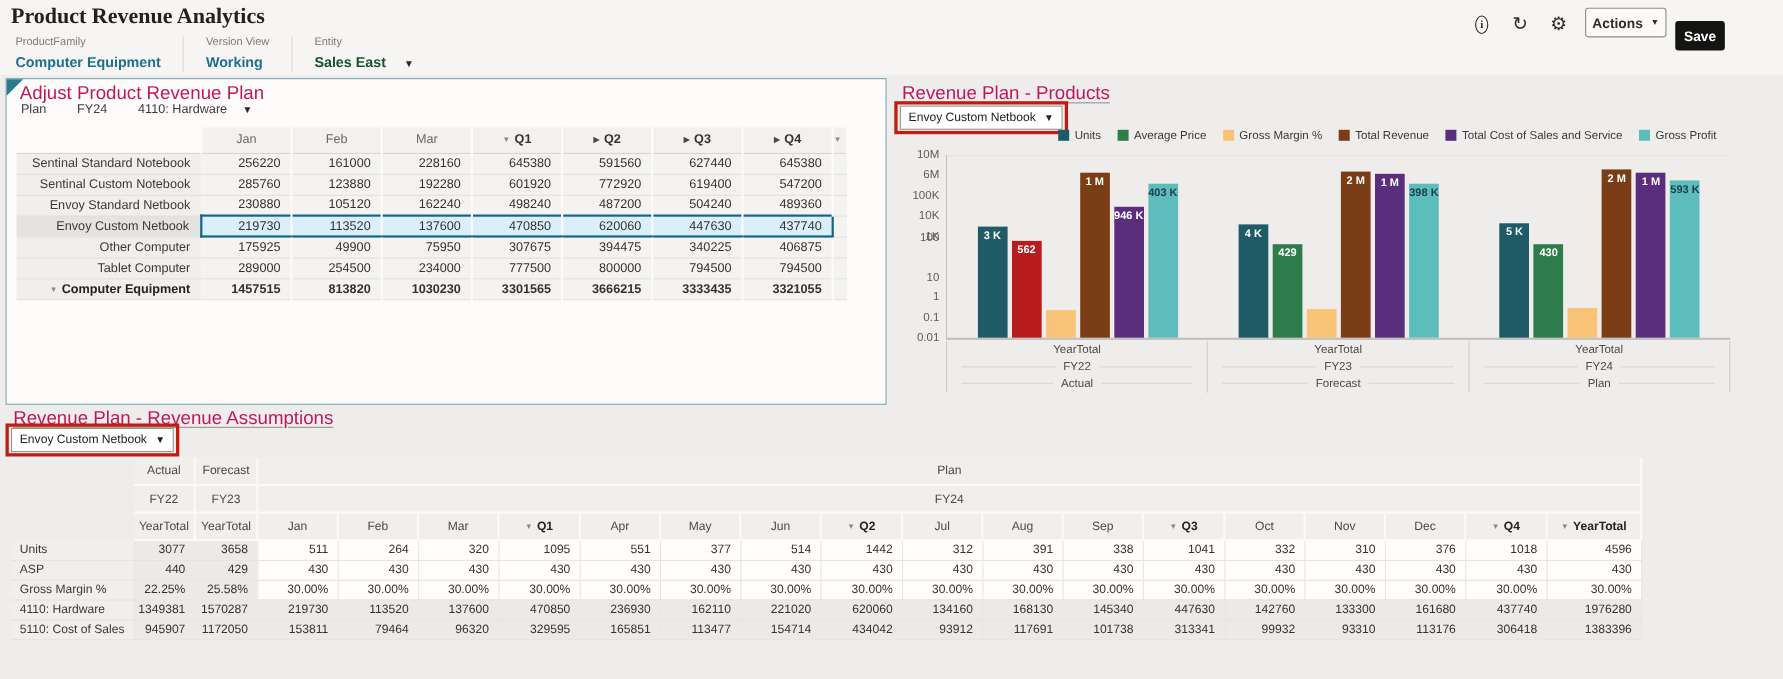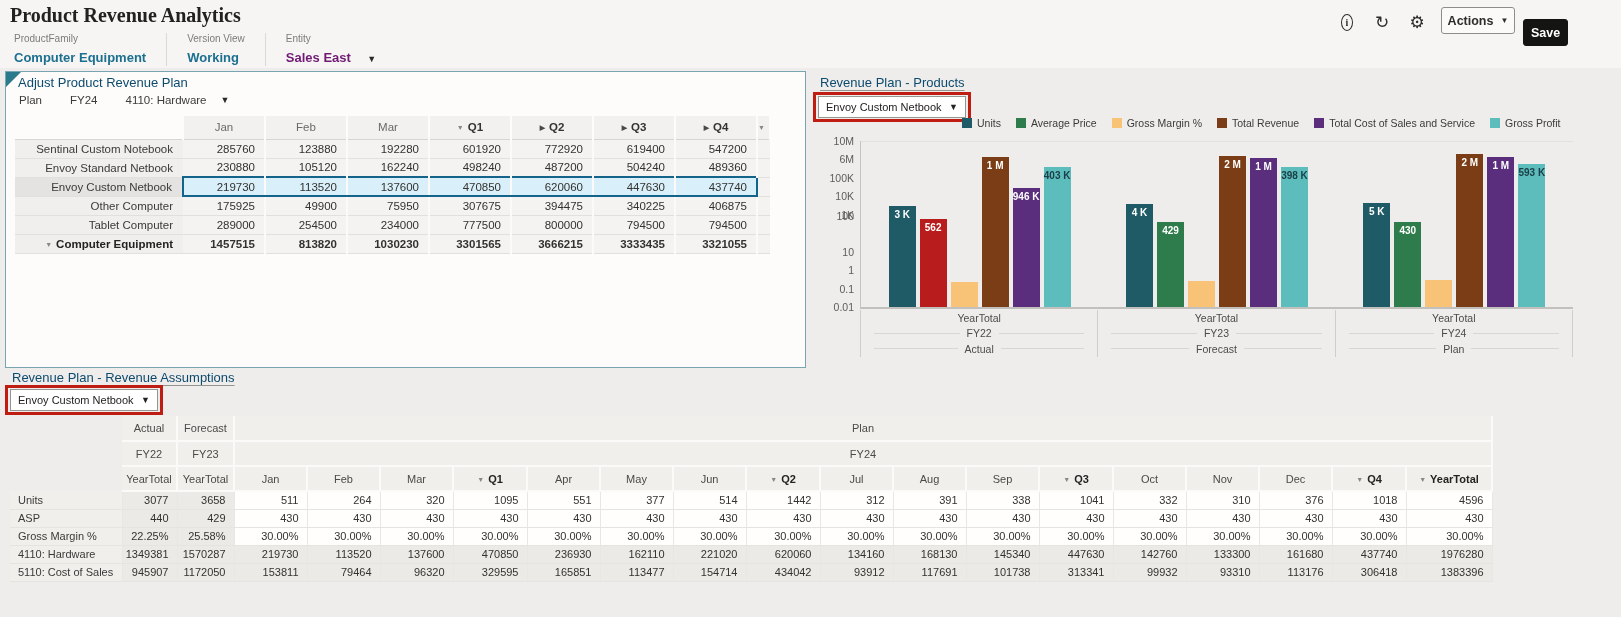--- a/index.html
+++ b/index.html
@@ -16,27 +16,27 @@
   .btn-actions{left:1441px;width:74px;background:#fbfaf9;border:1px solid #8f8d8a;color:#2e2d2c;gap:7px;}
   .btn-actions .caret{font-size:8px;}
   .btn-save{left:1523px;width:45px;background:#141412;border:1px solid #141412;color:#ffffff;margin-top:12px;}
 
   
   .pov{position:absolute;left:14px;top:33px;display:flex;align-items:flex-start;}
   .pov-field{padding-right:20px;margin-right:20px;border-right:1px solid #dbd9d6;}
   .pov-field:last-child{border-right:none;}
   .pov-label{display:block;font-size:10px;color:#7d7b78;margin-bottom:4px;}
   .pov-value{font-size:13px;font-weight:700;color:#1b6f90;}
-  .pov-field.dark .pov-value{color:#701a75;margin-top:16px;}
+  .pov-field.dark .pov-value{color:#14532d;margin-top:16px;}
   .pov-caret{font-size:9px;color:#2a2927;margin-left:12px;}
 
   
   .panel-adjust{position:absolute;left:5px;top:71px;width:801px;height:297px;background:#fdfcfb;border:1px solid #79a5b3;box-sizing:border-box;}
   .corner-mark{position:absolute;left:0;top:0;width:0;height:0;border-top:15px solid #2b7a8c;border-right:15px solid transparent;}
-  .panel-title{font-size:13px;color:#0c4a6e;}
+  .panel-title{font-size:17px;color:#be185d;}
   .panel-adjust .panel-title{position:absolute;left:12px;top:3px;}
   .form-context{position:absolute;left:13px;top:22px;display:flex;align-items:center;font-size:11.5px;color:#3c3b39;}
   .form-context span{margin-right:28px;}
   .form-context .ctx-caret{font-size:9px;color:#2a2927;margin-right:0;}
 
   table.grid{position:absolute;left:9px;top:44px;border-collapse:collapse;font-size:11.5px;table-layout:fixed;}
   table.grid th,table.grid td{padding:0;box-sizing:border-box;}
   table.grid thead th{height:23px;font-weight:400;color:#6b6967;background:#f2f1ef;border-right:2px solid #fdfcfb;border-bottom:1px solid #d8d6d4;text-align:center;}
   table.grid thead th.origin{background:transparent;border-bottom:1px solid #d8d6d4;}
   table.grid thead th.qcol{color:#34332f;font-weight:700;}
@@ -160,20 +160,31 @@
             <th class="ch"><span>Mar</span></th>
             <th class="ch qcol"><span class="mk-exp">▼</span><span>Q1</span></th>
             <th class="ch qcol"><span class="mk-col">▶</span><span>Q2</span></th>
             <th class="ch qcol"><span class="mk-col">▶</span><span>Q3</span></th>
             <th class="ch qcol"><span class="mk-col">▶</span><span>Q4</span></th>
             <th class="ch"><span class="mk-exp">▼</span><span></span></th>
           </tr>
         </thead>
         <tbody>
           <tr>
+            <th class="rl"><span>Sentinal Standard Notebook</span></th>
+            <td class="num first">256220</td>
+            <td class="num">161000</td>
+            <td class="num">228160</td>
+            <td class="num">645380</td>
+            <td class="num">591560</td>
+            <td class="num">627440</td>
+            <td class="num last">645380</td>
+            <td class="pad"></td>
+          </tr>
+          <tr>
             <th class="rl"><span>Sentinal Custom Notebook</span></th>
             <td class="num first">285760</td>
             <td class="num">123880</td>
             <td class="num">192280</td>
             <td class="num">601920</td>
             <td class="num">772920</td>
             <td class="num">619400</td>
             <td class="num last">547200</td>
             <td class="pad"></td>
           </tr>

